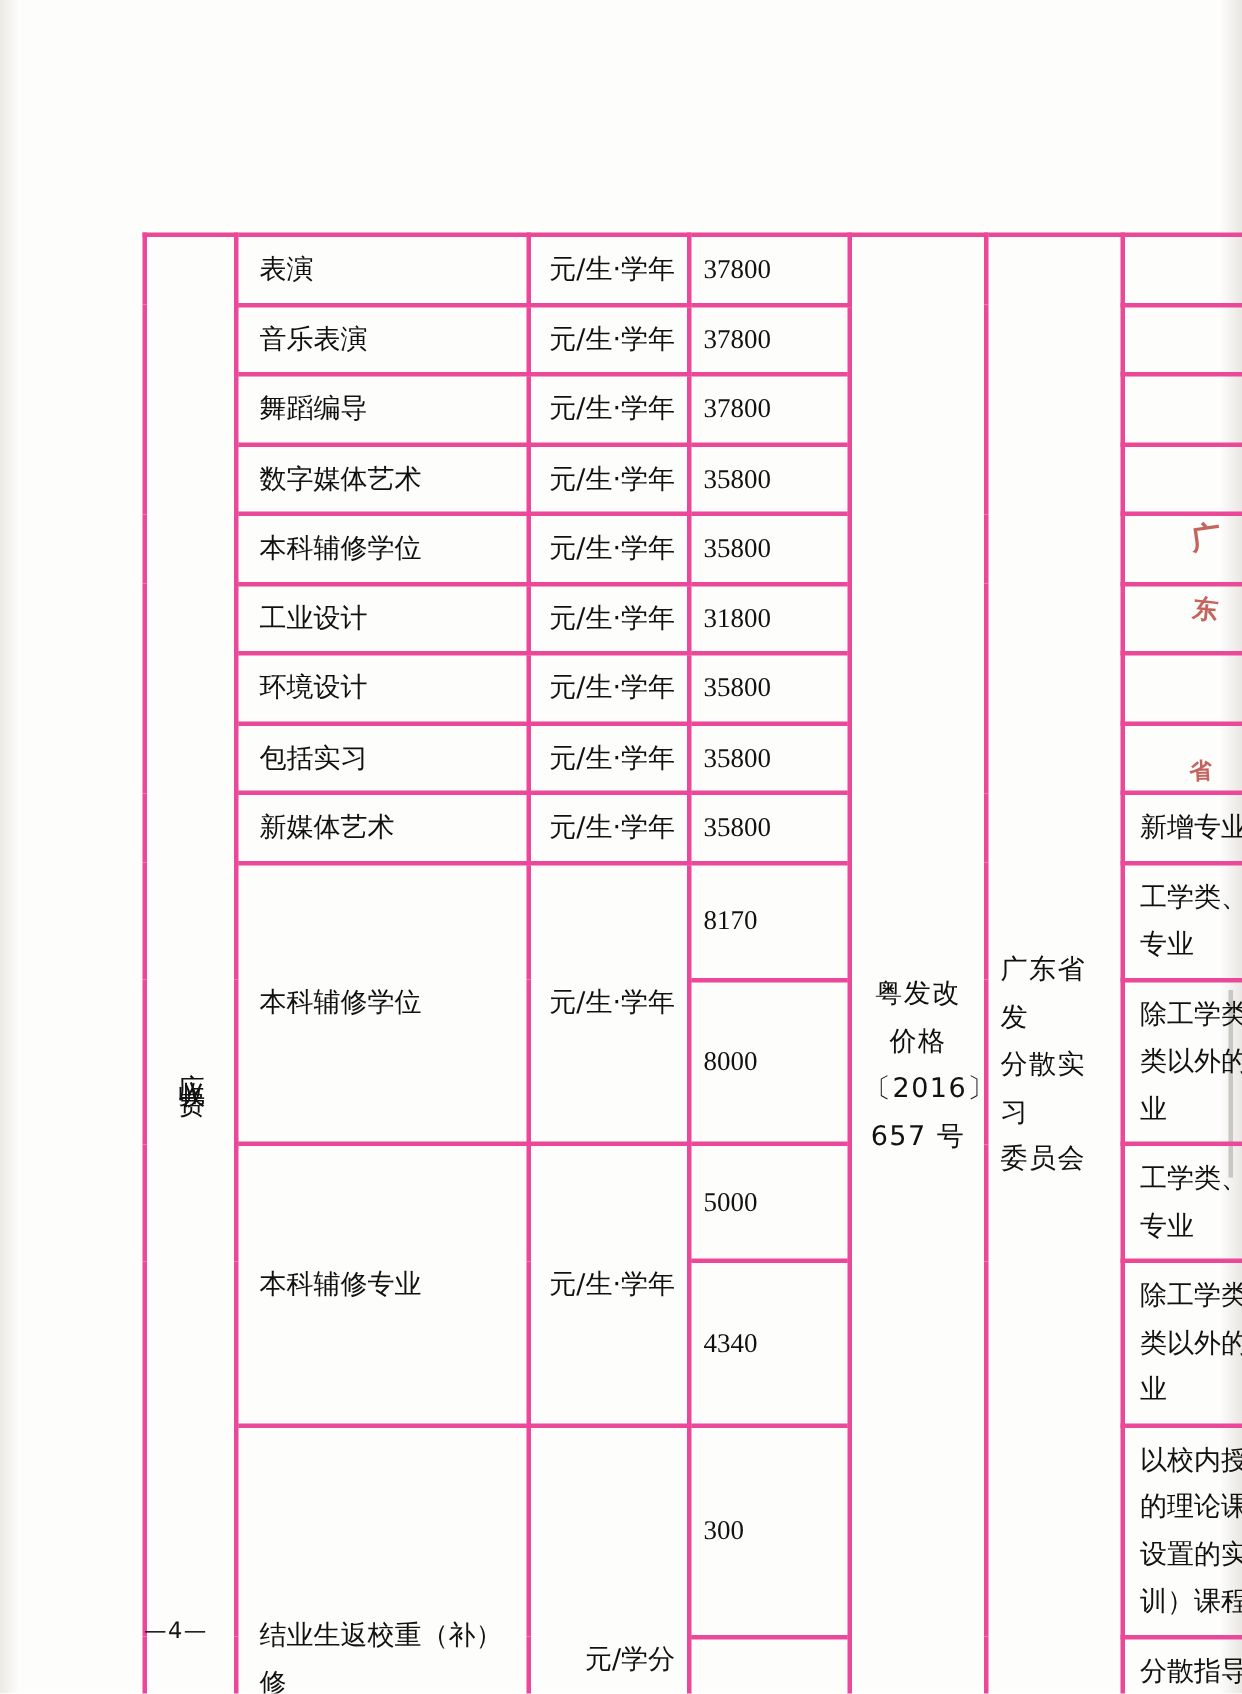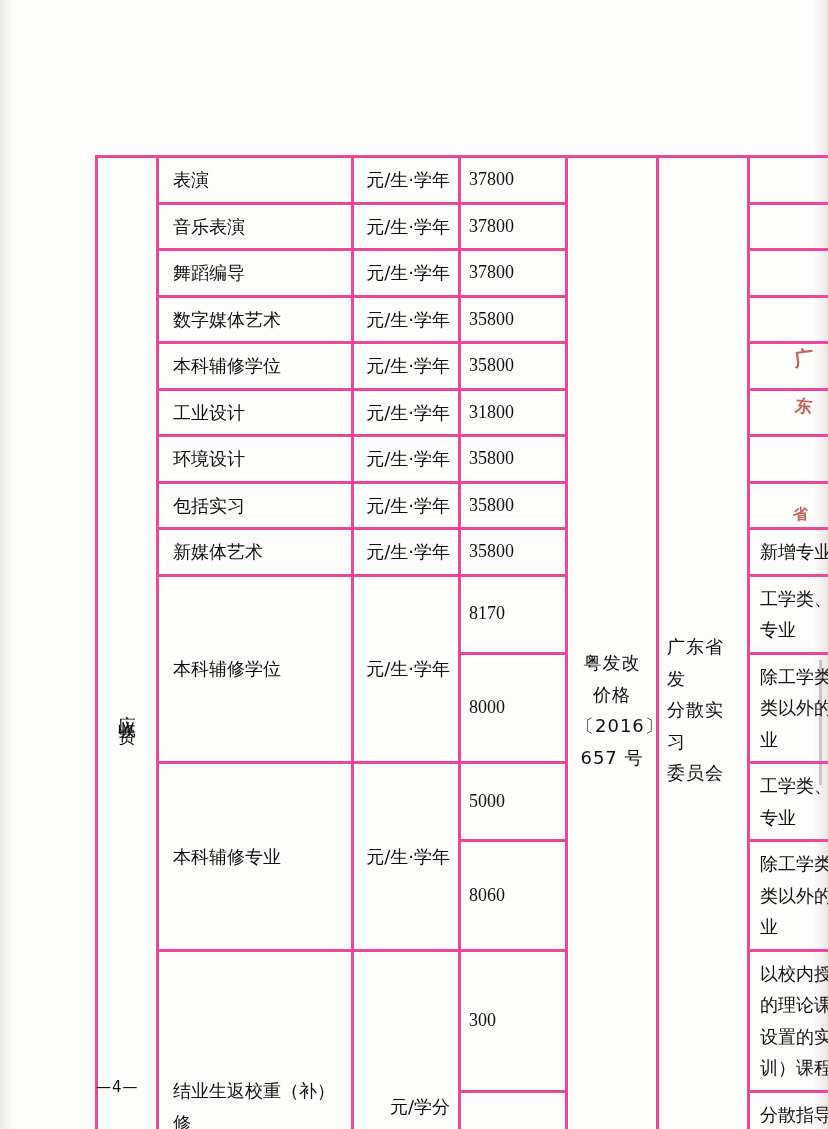--- a/index.html
+++ b/index.html
@@ -203,21 +203,21 @@
         <td class="c-note note-block">除工学类、理学类以外的其他专业</td>
       </tr>
 
       <tr>
         <td class="c-name" rowspan="2">本科辅修专业</td>
         <td class="c-unit" rowspan="2">元/生·学年</td>
         <td class="c-amount">5000</td>
         <td class="c-note note-block">工学类、理学类专业</td>
       </tr>
       <tr>
-        <td class="c-amount">8060</td>
+        <td class="c-amount">4340</td>
         <td class="c-note note-block">除工学类、理学类以外的其他专业</td>
       </tr>
 
       <tr>
         <td class="c-name" rowspan="2" style="height:260px;margin-left:28px;">结业生返校重（补）修</td>
         <td class="c-unit" rowspan="2">元/学分</td>
         <td class="c-amount" style="height:118px;margin-left:32px;">300</td>
         <td class="c-note note-block">以校内授课方式的理论课和独立设置的实验（实训）课程</td>
       </tr>
       <tr>

